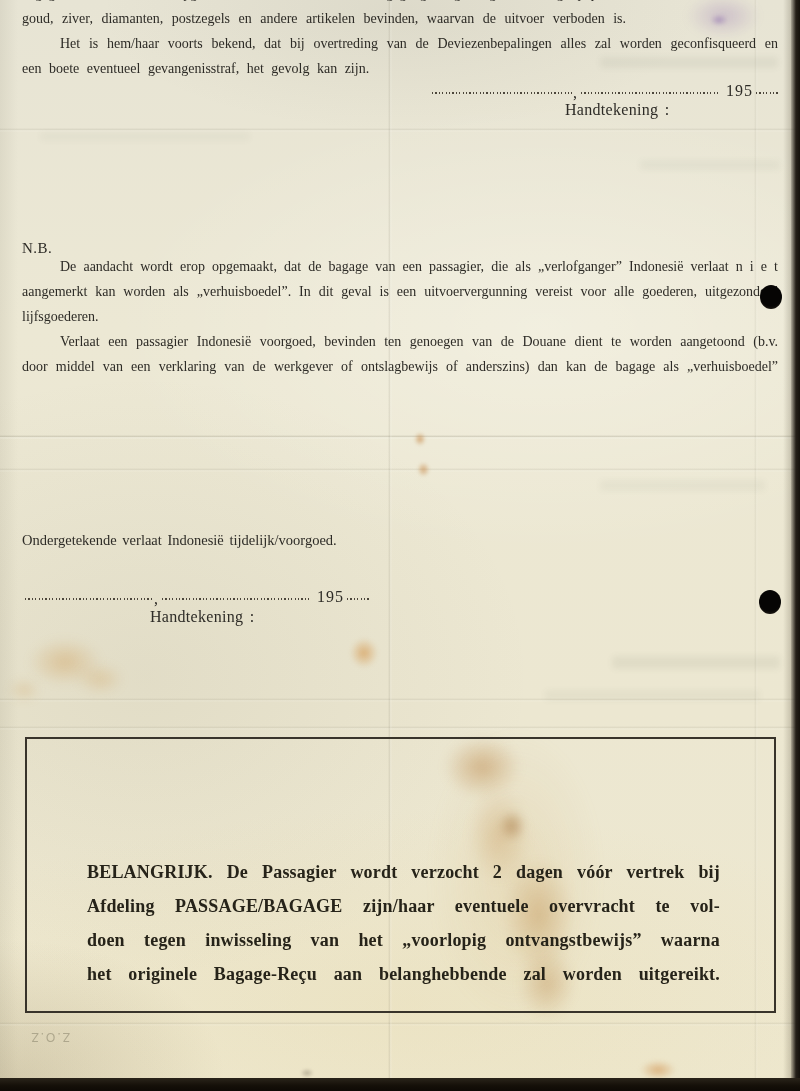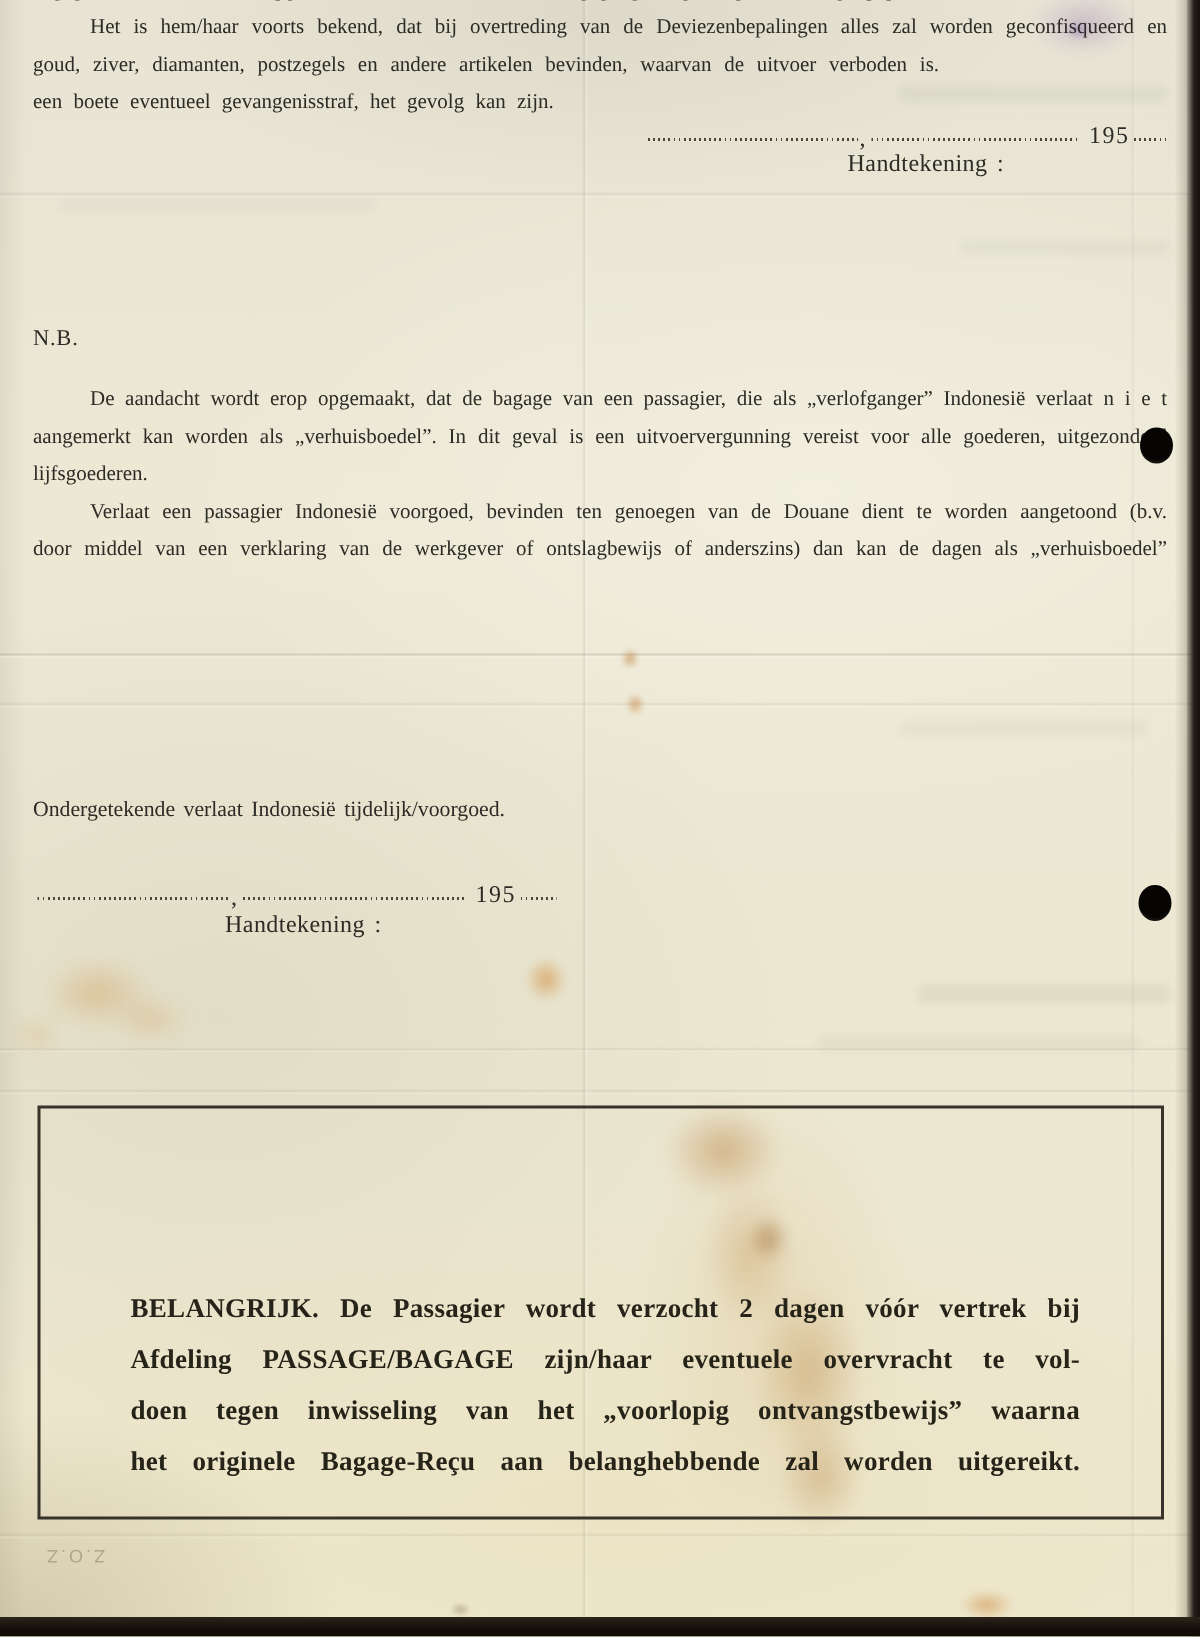--- a/index.html
+++ b/index.html
@@ -126,41 +126,41 @@
 
   <div class="ghost g1"></div>
   <div class="ghost g2"></div>
   <div class="ghost g3"></div>
   <div class="ghost g4"></div>
   <div class="ghost g5"></div>
   <div class="ghost g6"></div>
 
   <div class="clip-line">bagage naar waarheid is opgemaakt en dat zich in deze bagage geen geld, geldswaardige papieren,</div>
   <div class="para" style="top:6px;">
+    <div class="body-line" style="word-spacing:5px;">goud, ziver, diamanten, postzegels en andere artikelen bevinden, waarvan de uitvoer verboden is.</div>
     <div class="body-line just indent">Het is hem/haar voorts bekend, dat bij overtreding van de Deviezenbepalingen alles zal worden geconfisqueerd en</div>
-    <div class="body-line" style="word-spacing:5px;">goud, ziver, diamanten, postzegels en andere artikelen bevinden, waarvan de uitvoer verboden is.</div>
     <div class="body-line" style="word-spacing:4px;">een boete eventueel gevangenisstraf, het gevolg kan zijn.</div>
   </div>
 
   <div class="dotrow" style="left:432px;top:84px;width:348px;">
     <span class="dots d1" style="flex-basis:140px;"></span>
     <span class="sig-comma">,</span>
     <span class="dots d2"></span>
     <span class="sig-year">195</span>
     <span class="dots d3"></span>
   </div>
   <div class="sig-label" style="left:565px;top:101px;">Handtekening :</div>
 
-  <div class="txt nb-head" style="left:22px;top:218px;">N.B.</div>
+  <div class="txt nb-head" style="left:22px;top:240px;">N.B.</div>
   <div class="para" style="top:254px;">
     <div class="body-line just indent">De aandacht wordt erop opgemaakt, dat de bagage van een passagier, die als „verlofganger” Indonesië verlaat n i e t</div>
     <div class="body-line just">aangemerkt kan worden als „verhuisboedel”. In dit geval is een uitvoervergunning vereist voor alle goederen, uitgezonderd</div>
     <div class="body-line">lijfsgoederen.</div>
     <div class="body-line just indent">Verlaat een passagier Indonesië voorgoed, bevinden ten genoegen van de Douane dient te worden aangetoond (b.v.</div>
-    <div class="body-line just">door middel van een verklaring van de werkgever of ontslagbewijs of anderszins) dan kan de dagen als „verhuisboedel”</div>
+    <div class="body-line just">door middel van een verklaring van de werkgever of ontslagbewijs of anderszins) dan kan de bagage als „verhuisboedel”</div>
   </div>
 
   <div class="txt body-line" style="left:22px;top:528px;font-size:14.5px;word-spacing:2px;">Ondergetekende verlaat Indonesië tijdelijk/voorgoed.</div>
 
   <div class="dotrow" style="left:25px;top:590px;width:346px;">
     <span class="dots d1"></span>
     <span class="sig-comma">,</span>
     <span class="dots d2"></span>
     <span class="sig-year">195</span>
     <span class="dots d3"></span>

